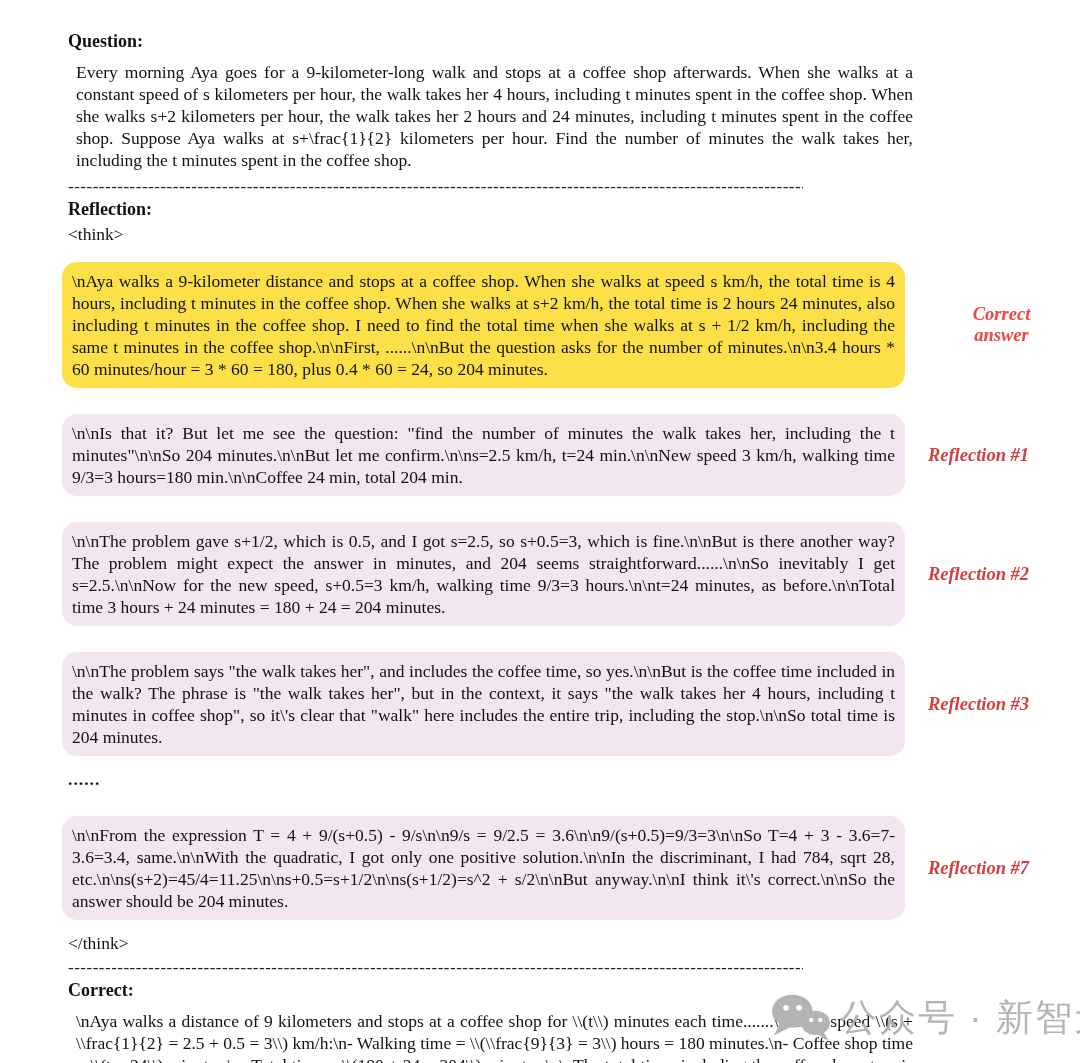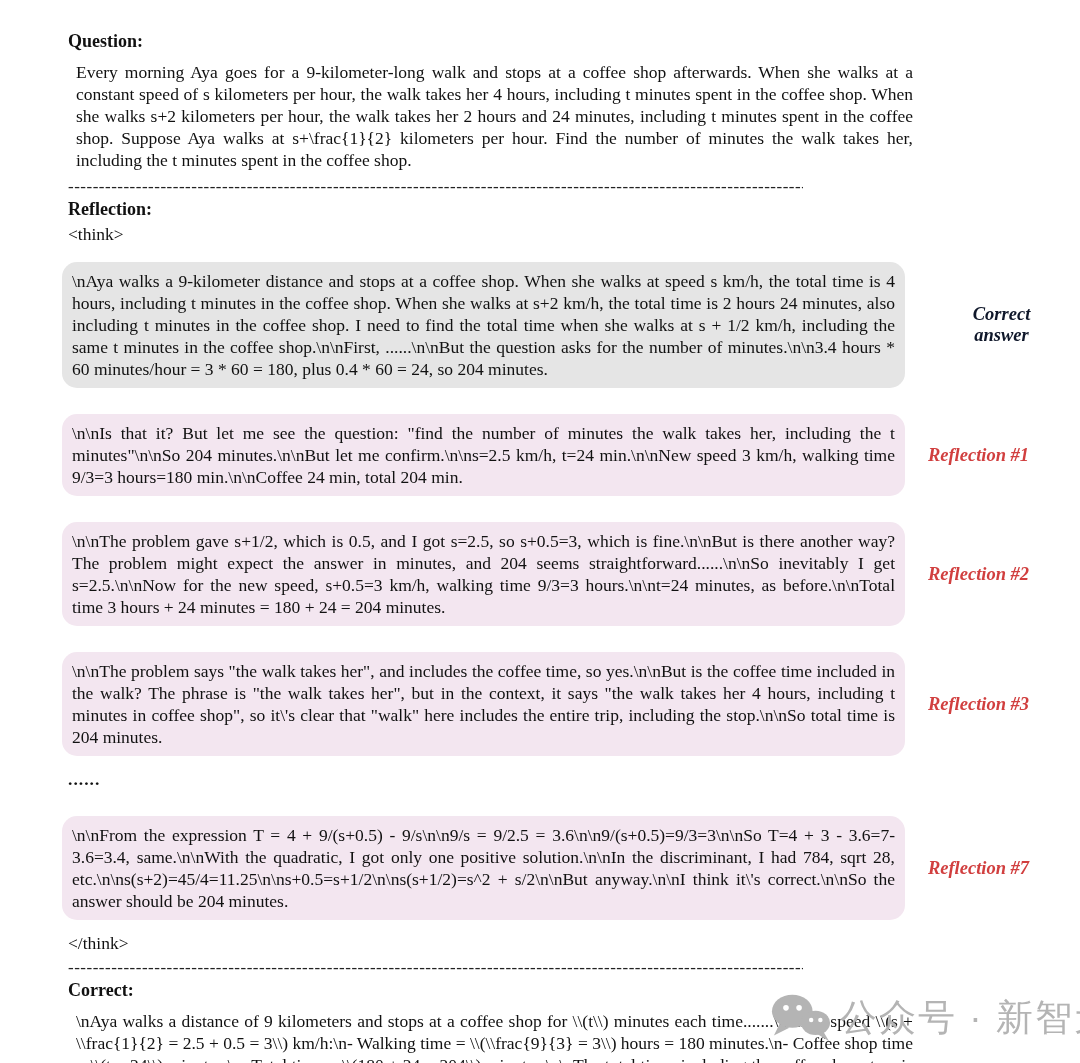--- a/index.html
+++ b/index.html
@@ -58,31 +58,31 @@
     box-sizing:border-box;
     width:843px;
     margin-left:-6px;
     padding:8px 10px;
     border-radius:15px;
     font-size:17.5px;
     line-height:22px;
     text-align:justify;
     flex:0 0 auto;
   }
-  .bubble.blue{background:#e5e5e5;}
+  .bubble.blue{background:#fde047;}
   .bubble.pink{background:#f3e6f0;}
   .annot{
     flex:1 1 auto;
     text-align:center;
     padding-right:28px;
     font-size:18.5px;
     font-style:italic;
     font-weight:600;
   }
-  .annot.correct{color:#0f172a;padding-left:46px;}
+  .annot.correct{color:#ef4444;padding-left:46px;}
   .annot.reflect{color:#d13f3f;}
   .ellipsis{
     font-size:17.5px;
     line-height:22px;
     margin:12px 0 0 0;
     width:837px;
     font-weight:bold;
     letter-spacing:1px;
   }
   .think-close{margin-top:12px;}

